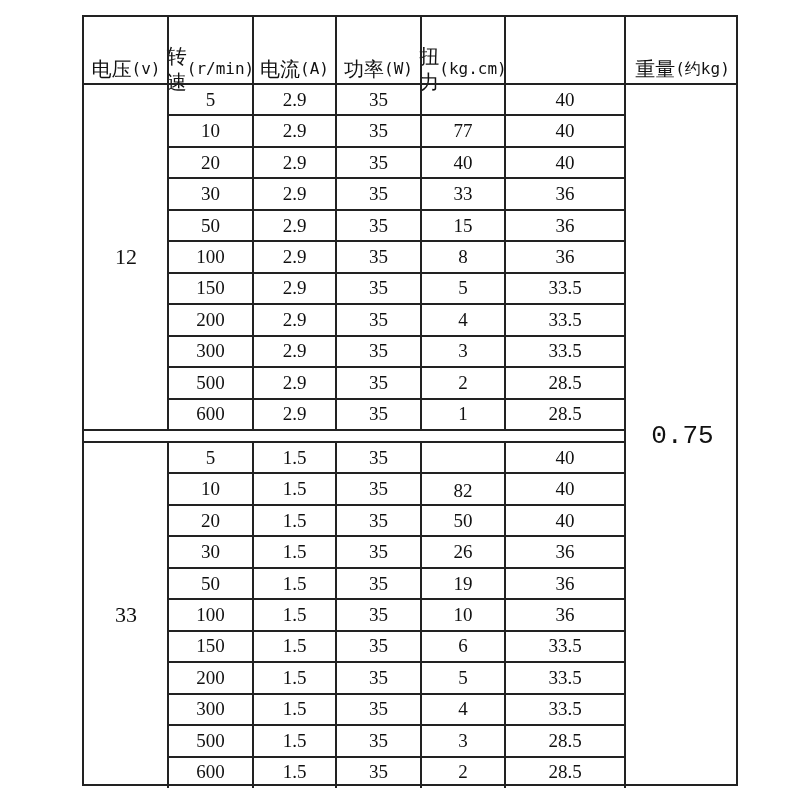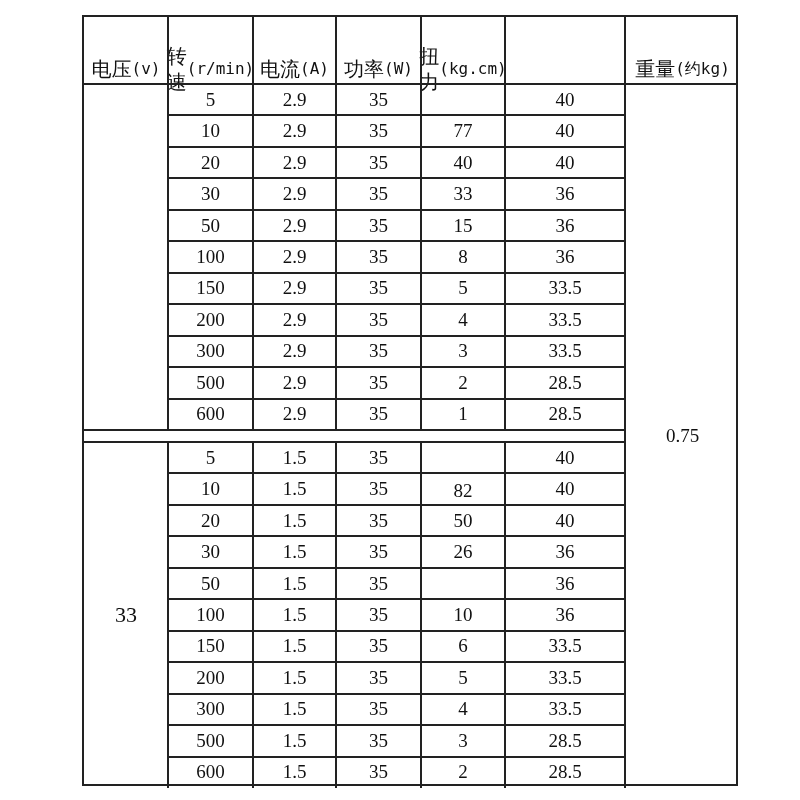--- a/index.html
+++ b/index.html
@@ -6,21 +6,21 @@
   body { width: 800px; height: 800px; position: relative; overflow: hidden; }
   .tbl { position: absolute; left: 82px; top: 15px; width: 656px; height: 771px;
          border: 2px solid #222; box-sizing: border-box; }
   .cell { position: absolute; box-sizing: border-box; display: flex; align-items: center;
           justify-content: center; text-align: center; color: #111; }
   .hdr { flex-direction: row; font-family: "DejaVu Sans", sans-serif; font-size: 20px; line-height: 26px; margin-top: 18px; }
   .hdr .sub { font-family: "DejaVu Sans Mono", monospace; font-size: 16px; line-height: 22px; }
   .val { font-family: "Liberation Serif", serif; font-size: 19px; }
   .hline { position: absolute; height: 2px; background: #222; }
   .vline { position: absolute; width: 2px; background: #222; }
-  .big { font-family: Liberation Serif, serif; font-size: 19px; text-align: center; }
+  .big { font-family: Liberation Mono, monospace; font-size: 26px; text-align: center; }
 </style>
 </head>
 <body>
 
 <div class="tbl" id="tbl">
     <div class="cell hdr" style="left: 0px; top: 0px; width: 84px; height: 67px;">
       <span>电压</span>
       <span class="sub">(v)</span>
     </div>
     <div class="cell hdr" style="left: 84px; top: 0px; width: 85px; height: 67px;">
@@ -37,20 +37,21 @@
     </div>
     <div class="cell hdr" style="left: 337px; top: 0px; width: 84px; height: 67px;">
       <span>扭力</span>
       <span class="sub">(kg.cm)</span>
     </div>
     <div class="cell hdr" style="left: 541px; top: 0px; width: 115px; height: 67px;">
       <span>重量</span>
       <span class="sub">(约kg)</span>
     </div>
     <div class="hline" style="left: 0px; top: 66px; width: 100%;"></div>
+    <div class="cell val" style="left: 0px; top: 67px; width: 84px; height: 345.95px; font-size: 22px;">12</div>
     <div class="cell val" style="left: 84px; top: 67px; width: 85px; height: 31.45px;">5</div>
     <div class="cell val" style="left: 169px; top: 67px; width: 83px; height: 31.45px;">2.9</div>
     <div class="cell val" style="left: 252px; top: 67px; width: 85px; height: 31.45px;">35</div>
     <div class="cell val" style="left: 421px; top: 67px; width: 120px; height: 31.45px;">40</div>
     <div class="hline" style="left: 84px; top: 97.45px; width: 457px;"></div>
     <div class="cell val" style="left: 84px; top: 98.45px; width: 85px; height: 31.45px;">10</div>
     <div class="cell val" style="left: 169px; top: 98.45px; width: 83px; height: 31.45px;">2.9</div>
     <div class="cell val" style="left: 252px; top: 98.45px; width: 85px; height: 31.45px;">35</div>
     <div class="cell val" style="left: 337px; top: 98.45px; width: 84px; height: 31.45px; border-radius: 7px;">77</div>
     <div class="cell val" style="left: 421px; top: 98.45px; width: 120px; height: 31.45px;">40</div>
@@ -128,20 +129,21 @@
     <div class="hline" style="left: 84px; top: 518.35px; width: 457px;"></div>
     <div class="cell val" style="left: 84px; top: 519.35px; width: 85px; height: 31.45px;">30</div>
     <div class="cell val" style="left: 169px; top: 519.35px; width: 83px; height: 31.45px;">1.5</div>
     <div class="cell val" style="left: 252px; top: 519.35px; width: 85px; height: 31.45px;">35</div>
     <div class="cell val" style="left: 337px; top: 519.35px; width: 84px; height: 31.45px;">26</div>
     <div class="cell val" style="left: 421px; top: 519.35px; width: 120px; height: 31.45px;">36</div>
     <div class="hline" style="left: 84px; top: 549.8px; width: 457px;"></div>
     <div class="cell val" style="left: 84px; top: 550.8px; width: 85px; height: 31.45px;">50</div>
     <div class="cell val" style="left: 169px; top: 550.8px; width: 83px; height: 31.45px;">1.5</div>
     <div class="cell val" style="left: 252px; top: 550.8px; width: 85px; height: 31.45px;">35</div>
+    <div class="cell val" style="left: 337px; top: 550.8px; width: 84px; height: 31.45px;">19</div>
     <div class="cell val" style="left: 421px; top: 550.8px; width: 120px; height: 31.45px;">36</div>
     <div class="hline" style="left: 84px; top: 581.25px; width: 457px;"></div>
     <div class="cell val" style="left: 84px; top: 582.25px; width: 85px; height: 31.45px;">100</div>
     <div class="cell val" style="left: 169px; top: 582.25px; width: 83px; height: 31.45px;">1.5</div>
     <div class="cell val" style="left: 252px; top: 582.25px; width: 85px; height: 31.45px;">35</div>
     <div class="cell val" style="left: 337px; top: 582.25px; width: 84px; height: 31.45px;">10</div>
     <div class="cell val" style="left: 421px; top: 582.25px; width: 120px; height: 31.45px;">36</div>
     <div class="hline" style="left: 84px; top: 612.7px; width: 457px;"></div>
     <div class="cell val" style="left: 84px; top: 613.7px; width: 85px; height: 31.45px;">150</div>
     <div class="cell val" style="left: 169px; top: 613.7px; width: 83px; height: 31.45px;">1.5</div>

